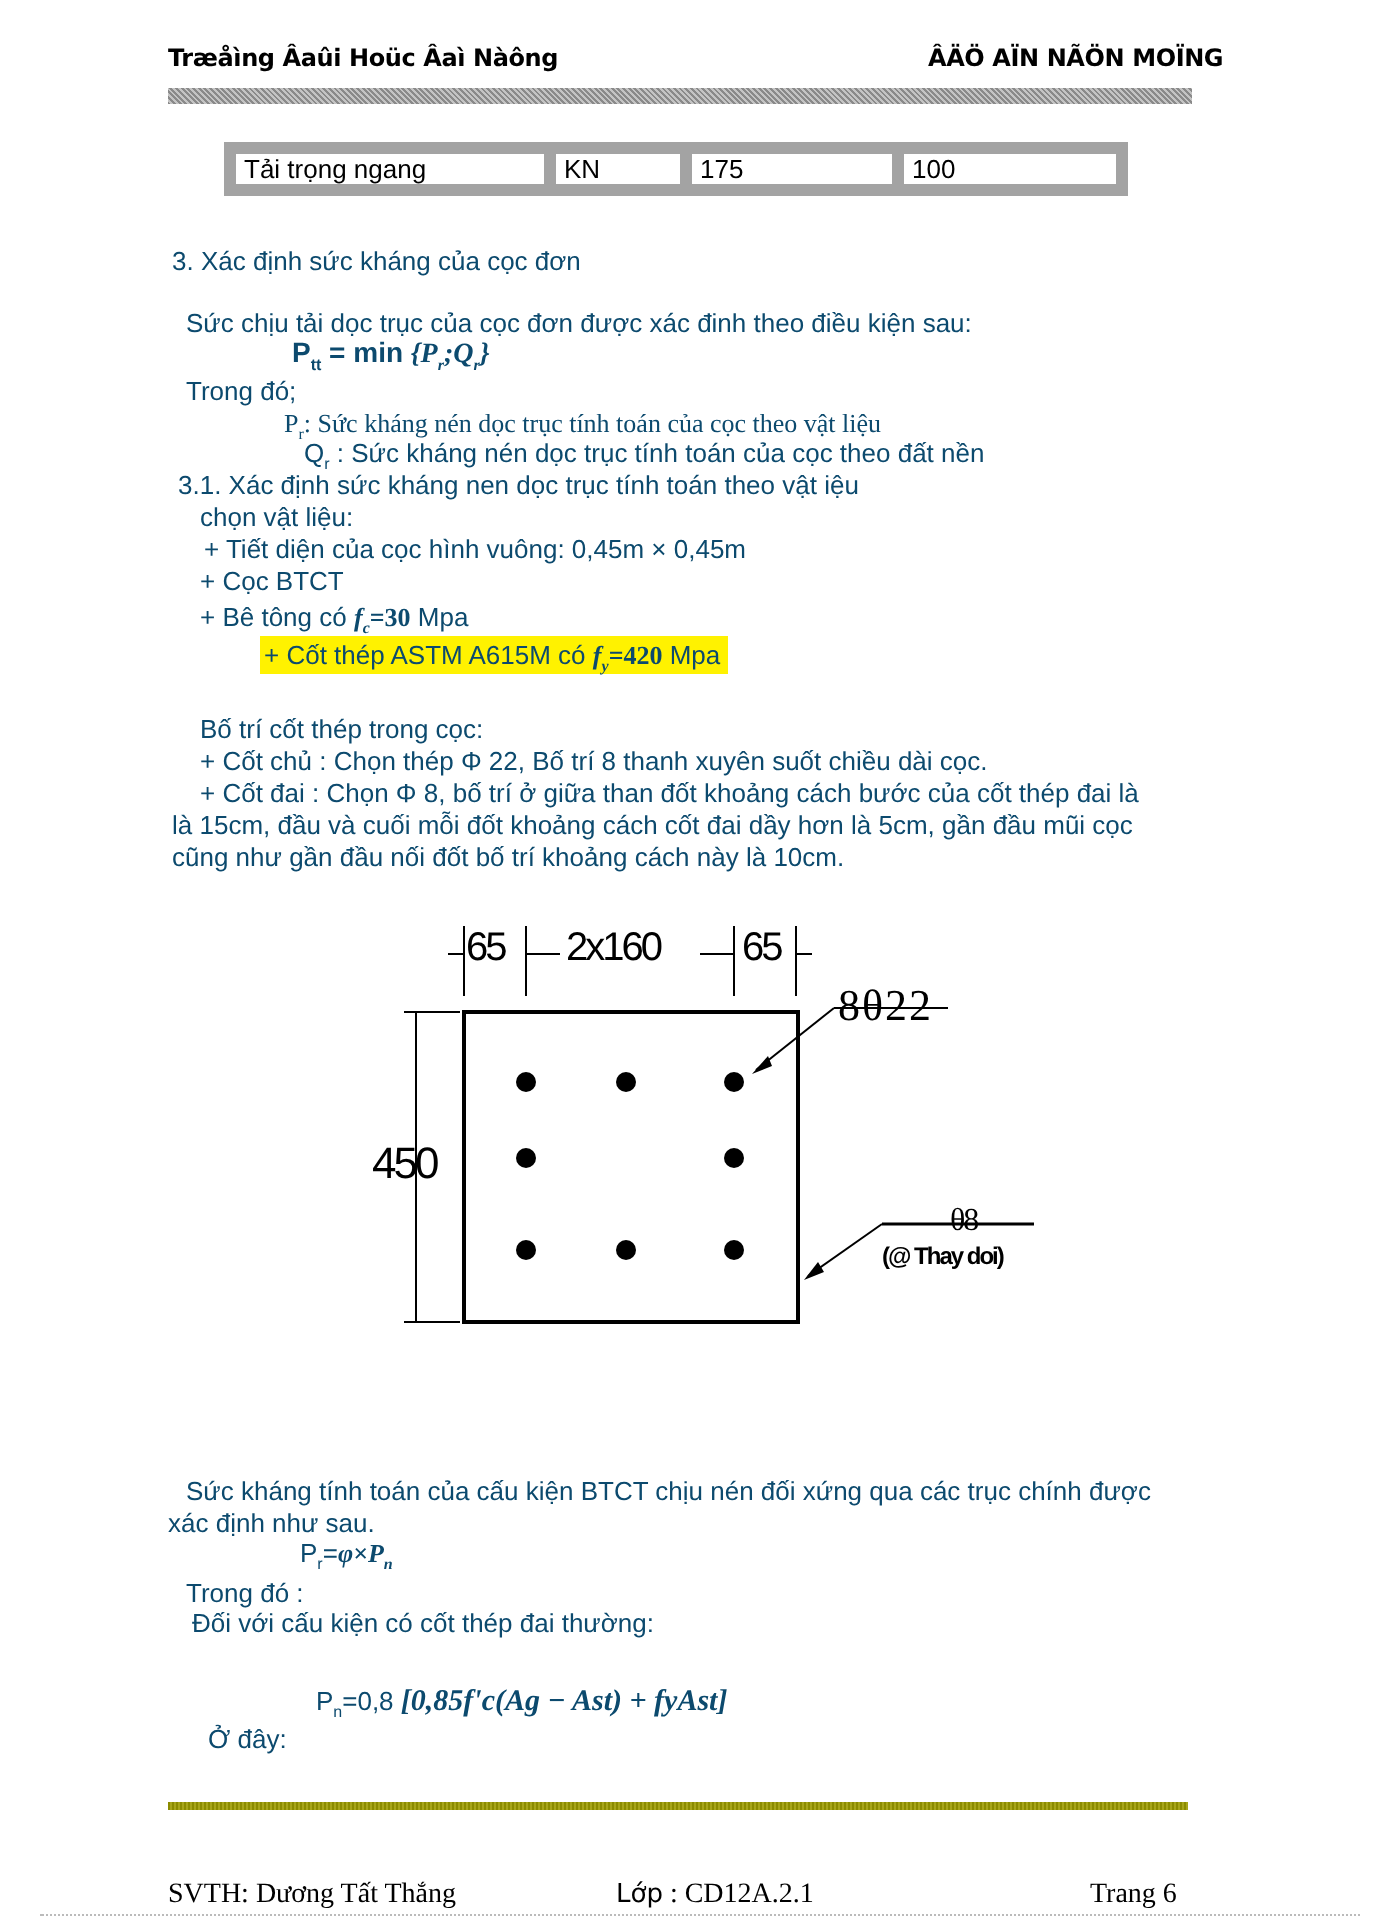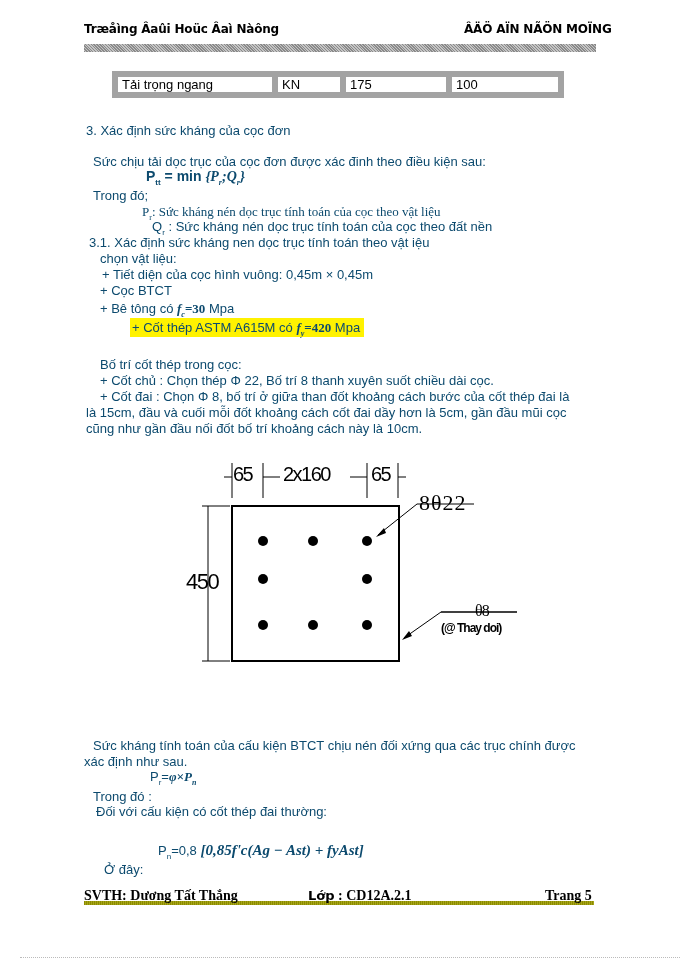--- a/index.html
+++ b/index.html
@@ -3,21 +3,21 @@
 <meta charset="utf-8">
 <style>
   html, body { margin: 0; padding: 0; background: #ffffff; }
   body { width: 700px; height: 960px; position: relative; overflow: hidden; font-family: "Liberation Sans", sans-serif; color: #000; }
   .abs { position: absolute; }
   .hdr { font-family: "DejaVu Sans", sans-serif; font-weight: bold; font-size: 12px; top: 22px; letter-spacing: -0.2px; }
   .hdr-bar { left: 84px; top: 44px; width: 512px; height: 8px;
     background: repeating-linear-gradient(45deg, #8a8a8a 0 1px, #c4c4c4 1px 2px); }
   .ftr-bar { left: 84px; top: 901px; width: 510px; height: 4px;
     background: repeating-linear-gradient(90deg, #8b8b00 0 1px, #a7a51a 1px 2px); }
-  .ftr { font-family: "Liberation Serif", serif; font-weight: bold; font-size: 14px; top: 888px; text-align: center; }
+  .ftr { font-family: "Liberation Serif", serif; font-weight: normal; font-size: 14px; top: 940px; text-align: center; }
   .txt { font-size: 13px; line-height: 15px; white-space: nowrap; color: #0c4a6e; }
   table.load { position: absolute; left: 112px; top: 71px; border-collapse: collapse; font-size: 13px; }
   table.load td { border: 6px solid #a3a3a3; padding: 0 4px; height: 15px; line-height: 15px; }
   .math { font-family: "Liberation Serif", serif; font-style: italic; font-weight: bold; }
   .hl { background: #fff200; padding: 2px 4px 2px 2px; }
   .dash-line { left: 20px; top: 957px; width: 660px; border-top: 1px dotted #bbb; }
   .dim { font-family: "Liberation Sans", sans-serif; font-size: 20px; letter-spacing: -1.5px; }
 </style>
 </head>
 <body>
@@ -120,14 +120,14 @@
 <div class="abs txt" style="left:93px; top:789px;">Trong đó :</div>
 <div class="abs txt" style="left:96px; top:804px;">Đối với cấu kiện có cốt thép đai thường:</div>
 <div class="abs txt" style="left:158px; top:843px;">
   <span>P</span><sub style="font-size:8px">n</sub><span>=0,8 </span><span class="math" style="font-size:15px;">[0,85f'c(Ag − Ast) + fyAst]</span>
 </div>
 <div class="abs txt" style="left:104px; top:862px;">Ở đây:</div>
 
 <div class="abs ftr-bar"></div>
 <div class="abs ftr" style="left:84px;">SVTH: Dương Tất  Thắng</div>
 <div class="abs ftr" style="left:308px;"><span style="font-family:'DejaVu Sans',sans-serif; font-size:13px;">Lớp</span><span> : CD12A.2.1</span></div>
-<div class="abs ftr" style="left:545px;">Trang  5</div>
+<div class="abs ftr" style="left:545px;">Trang  6</div>
 <div class="abs dash-line"></div>
 
 </body></html>

